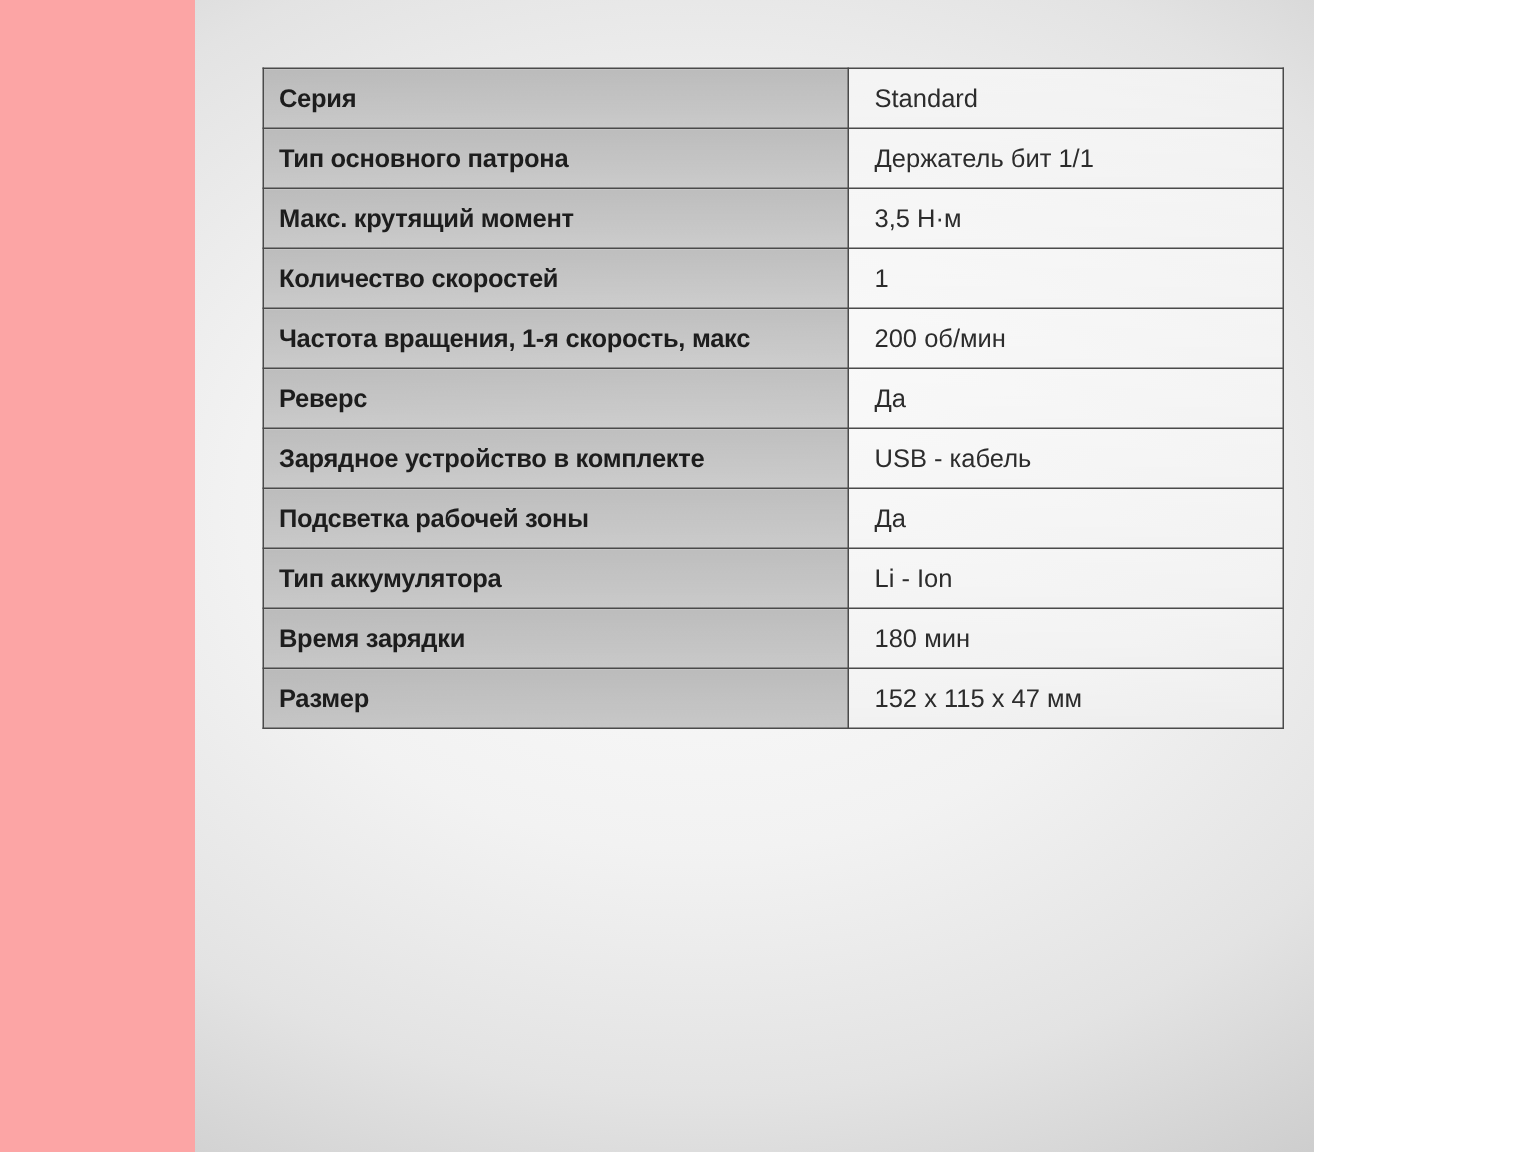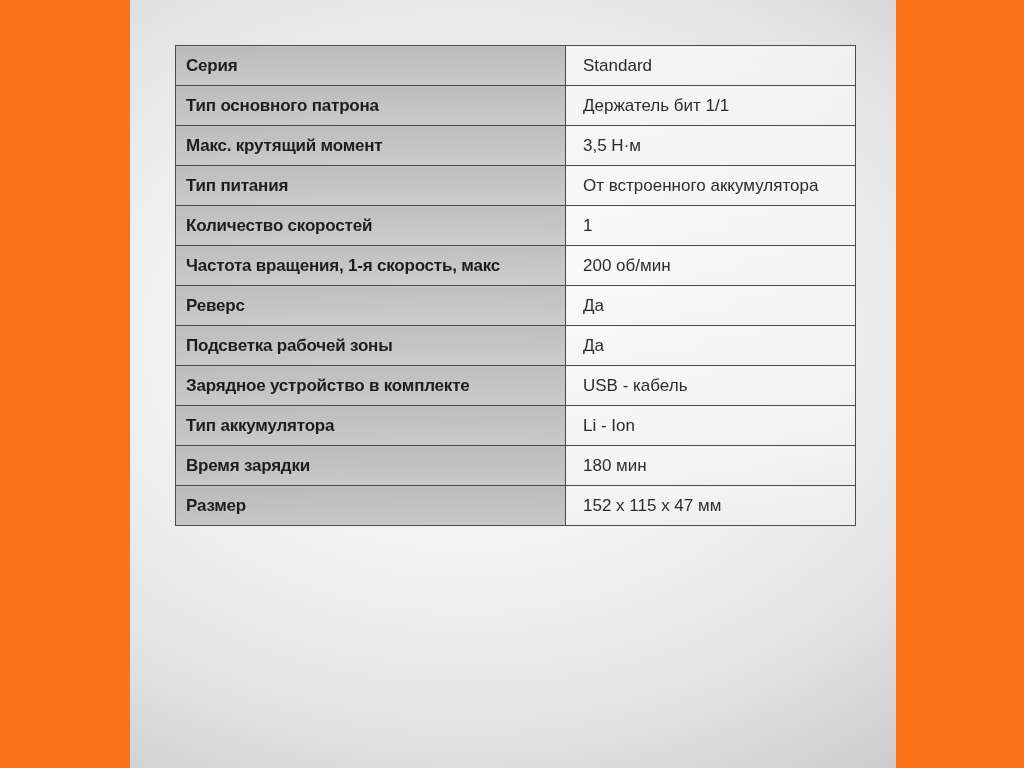--- a/index.html
+++ b/index.html
@@ -3,24 +3,24 @@
 <meta charset="utf-8">
 <style>
   html, body {
     margin: 0;
     padding: 0;
     background: #ffffff;
     font-family: "Liberation Sans", sans-serif;
   }
   .canvas {
     position: relative;
-    width: 1024px;
+    width: 876px;
     height: 768px;
     overflow: hidden;
-    background: #f97316;
+    background: #fca5a5;
   }
   
   .stage {
     position: absolute;
     left: 130px;
     top: 0;
     width: 766px;
     height: 768px;
     background: radial-gradient(ellipse 115% 85% at 44% 44%,
       #fbfbfb 0%, #f2f2f2 35%, #e3e3e3 60%, #c6c6c6 88%, #b4b4b4 100%);
@@ -70,42 +70,38 @@
       </tr>
         <tr>
         <td class="label-cell">Тип основного патрона</td>
         <td class="value-cell">Держатель бит 1/1</td>
       </tr>
         <tr>
         <td class="label-cell">Макс. крутящий момент</td>
         <td class="value-cell">3,5 Н·м</td>
       </tr>
         <tr>
-        <td class="label-cell">Тип питания</td>
-        <td class="value-cell">От встроенного аккумулятора</td>
-      </tr>
-        <tr>
         <td class="label-cell">Количество скоростей</td>
         <td class="value-cell">1</td>
       </tr>
         <tr>
         <td class="label-cell">Частота вращения, 1-я скорость, макс</td>
         <td class="value-cell">200 об/мин</td>
       </tr>
         <tr>
         <td class="label-cell">Реверс</td>
         <td class="value-cell">Да</td>
       </tr>
         <tr>
+        <td class="label-cell">Зарядное устройство в комплекте</td>
+        <td class="value-cell">USB - кабель</td>
+      </tr>
+        <tr>
         <td class="label-cell">Подсветка рабочей зоны</td>
         <td class="value-cell">Да</td>
-      </tr>
-        <tr>
-        <td class="label-cell">Зарядное устройство в комплекте</td>
-        <td class="value-cell">USB - кабель</td>
       </tr>
         <tr>
         <td class="label-cell">Тип аккумулятора</td>
         <td class="value-cell">Li - Ion</td>
       </tr>
         <tr>
         <td class="label-cell">Время зарядки</td>
         <td class="value-cell">180 мин</td>
       </tr>
         <tr>

